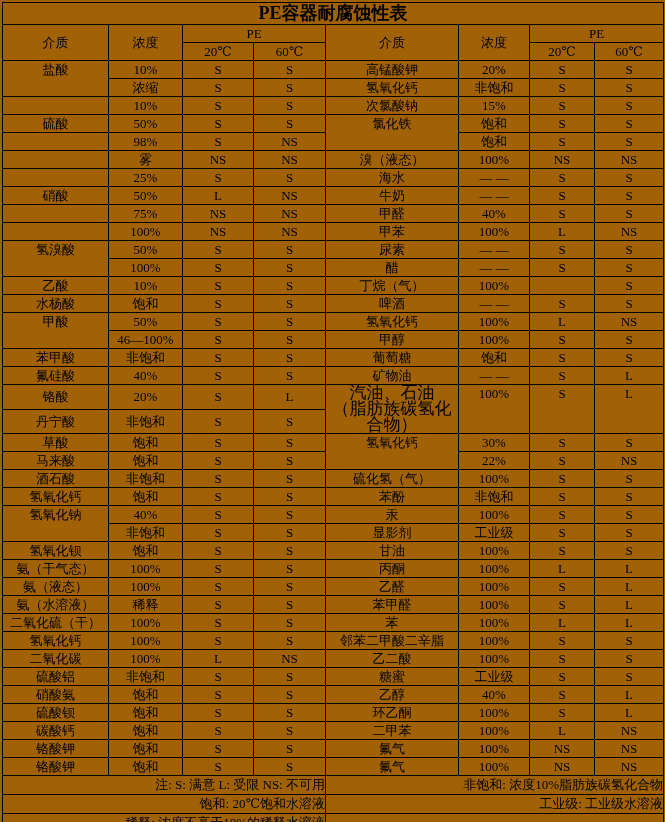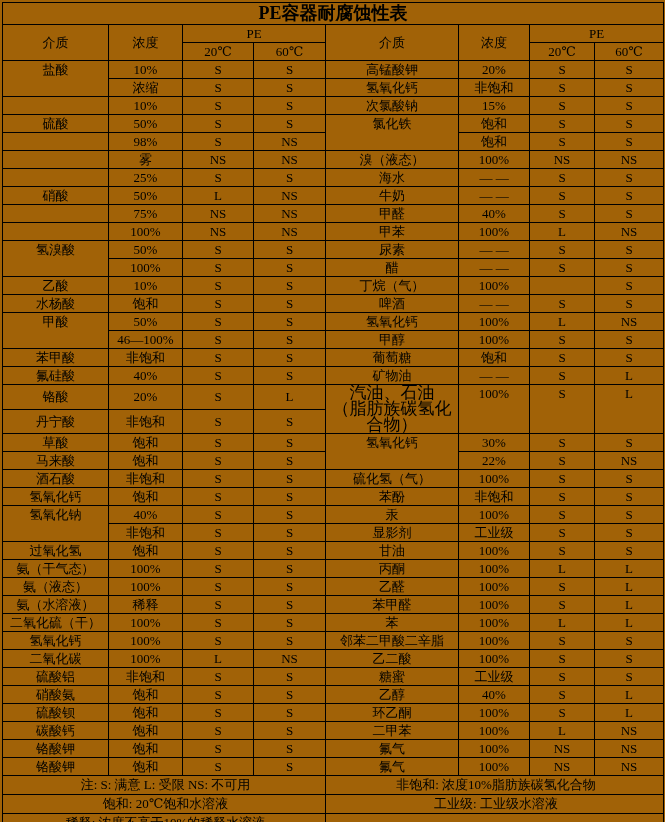--- a/index.html
+++ b/index.html
@@ -32,21 +32,21 @@
     font-size: 18px;
   }
   thead .hdr td, thead .hdr th { height: 17px; }
   tbody td { height: 17px; }
   td.medium-cell { white-space: pre-line; }
   td.vtop { vertical-align: top; }
   td.u { text-underline-offset: 2px; }
   td.small { font-size: 17px; line-height: 16px; }
   tfoot td.note-cell {
     height: 18px; line-height: 18px;
-    text-align: center; padding-left: 3px;
+    text-align: right; padding-left: 3px;
   }
   tfoot tr.sliver td { height: 1px; line-height: 1px; font-size: 1px; }
 </style>
 </head>
 <body>
 
 <div class="page">
   <table class="corrosion">
     <colgroup>
       <col style="width:106px">
@@ -323,21 +323,21 @@
         <tr>
           <td class="concentration-cell">非饱和</td>
           <td class="value-20c-cell">S</td>
           <td class="value-60c-cell">S</td>
           <td class="medium-cell">显影剂</td>
           <td class="concentration-cell u">工业级</td>
           <td class="value-20c-cell">S</td>
           <td class="value-60c-cell">S</td>
         </tr>
         <tr>
-          <td class="medium-cell">过氧化氢</td>
+          <td class="medium-cell">氢氧化钡</td>
           <td class="concentration-cell">饱和</td>
           <td class="value-20c-cell">S</td>
           <td class="value-60c-cell">S</td>
           <td class="medium-cell">甘油</td>
           <td class="concentration-cell">100%</td>
           <td class="value-20c-cell">S</td>
           <td class="value-60c-cell">S</td>
         </tr>
         <tr>
           <td class="medium-cell">氨（干气态）</td>

